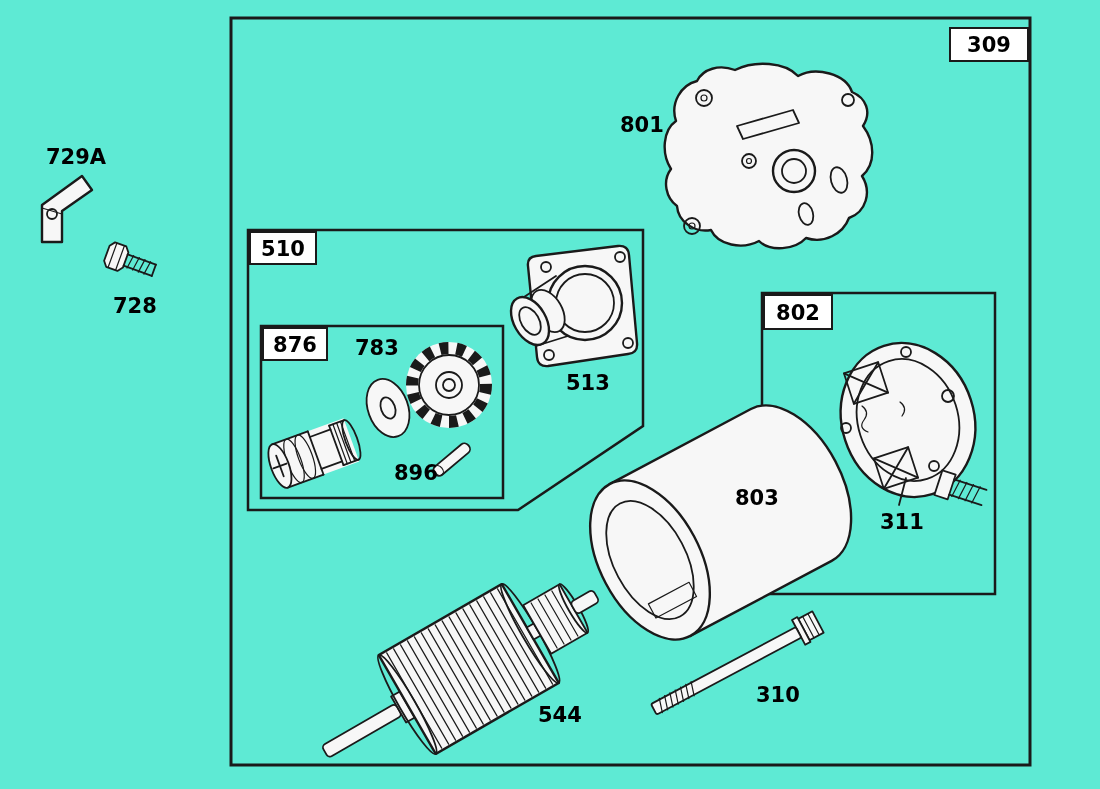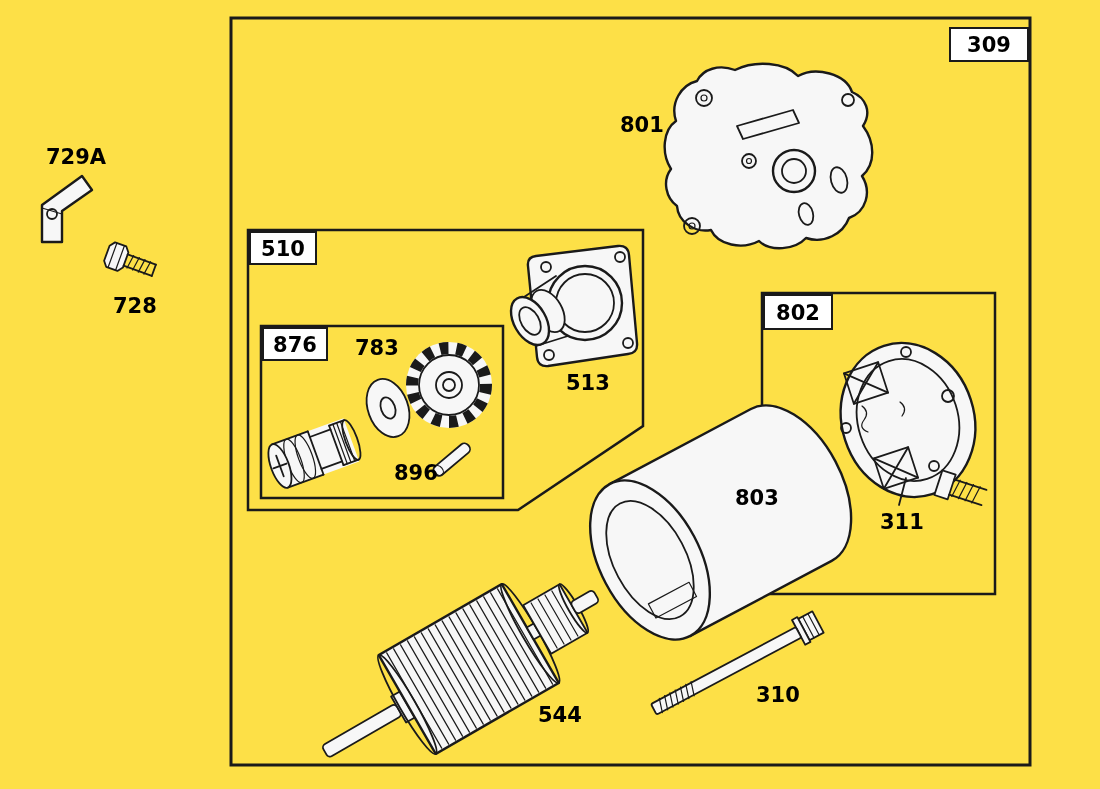--- a/index.html
+++ b/index.html
@@ -1,19 +1,19 @@
 <!DOCTYPE html>
 <html><head>
 <meta charset="utf-8">
 <style>
   html,body{margin:0;padding:0;background:#f7f7f7;}
   .stage{
     position:relative;
     width:1100px;height:789px;
-    background:#fde047;
+    background:#5eead4;
     overflow:hidden;
     font-family:"DejaVu Sans","Liberation Sans",sans-serif;
   }
   svg{display:block;}
   
   .s  {fill:none;stroke:#1a1a1a;stroke-width:1.8;stroke-linecap:round;stroke-linejoin:round;}
   .s2 {fill:none;stroke:#1a1a1a;stroke-width:2.4;stroke-linecap:round;stroke-linejoin:round;}
   .t  {fill:none;stroke:#1a1a1a;stroke-width:1.2;stroke-linecap:round;stroke-linejoin:round;}
   
   .sf {fill:#f7f7f7;stroke:#1a1a1a;stroke-width:1.8;stroke-linejoin:round;}

